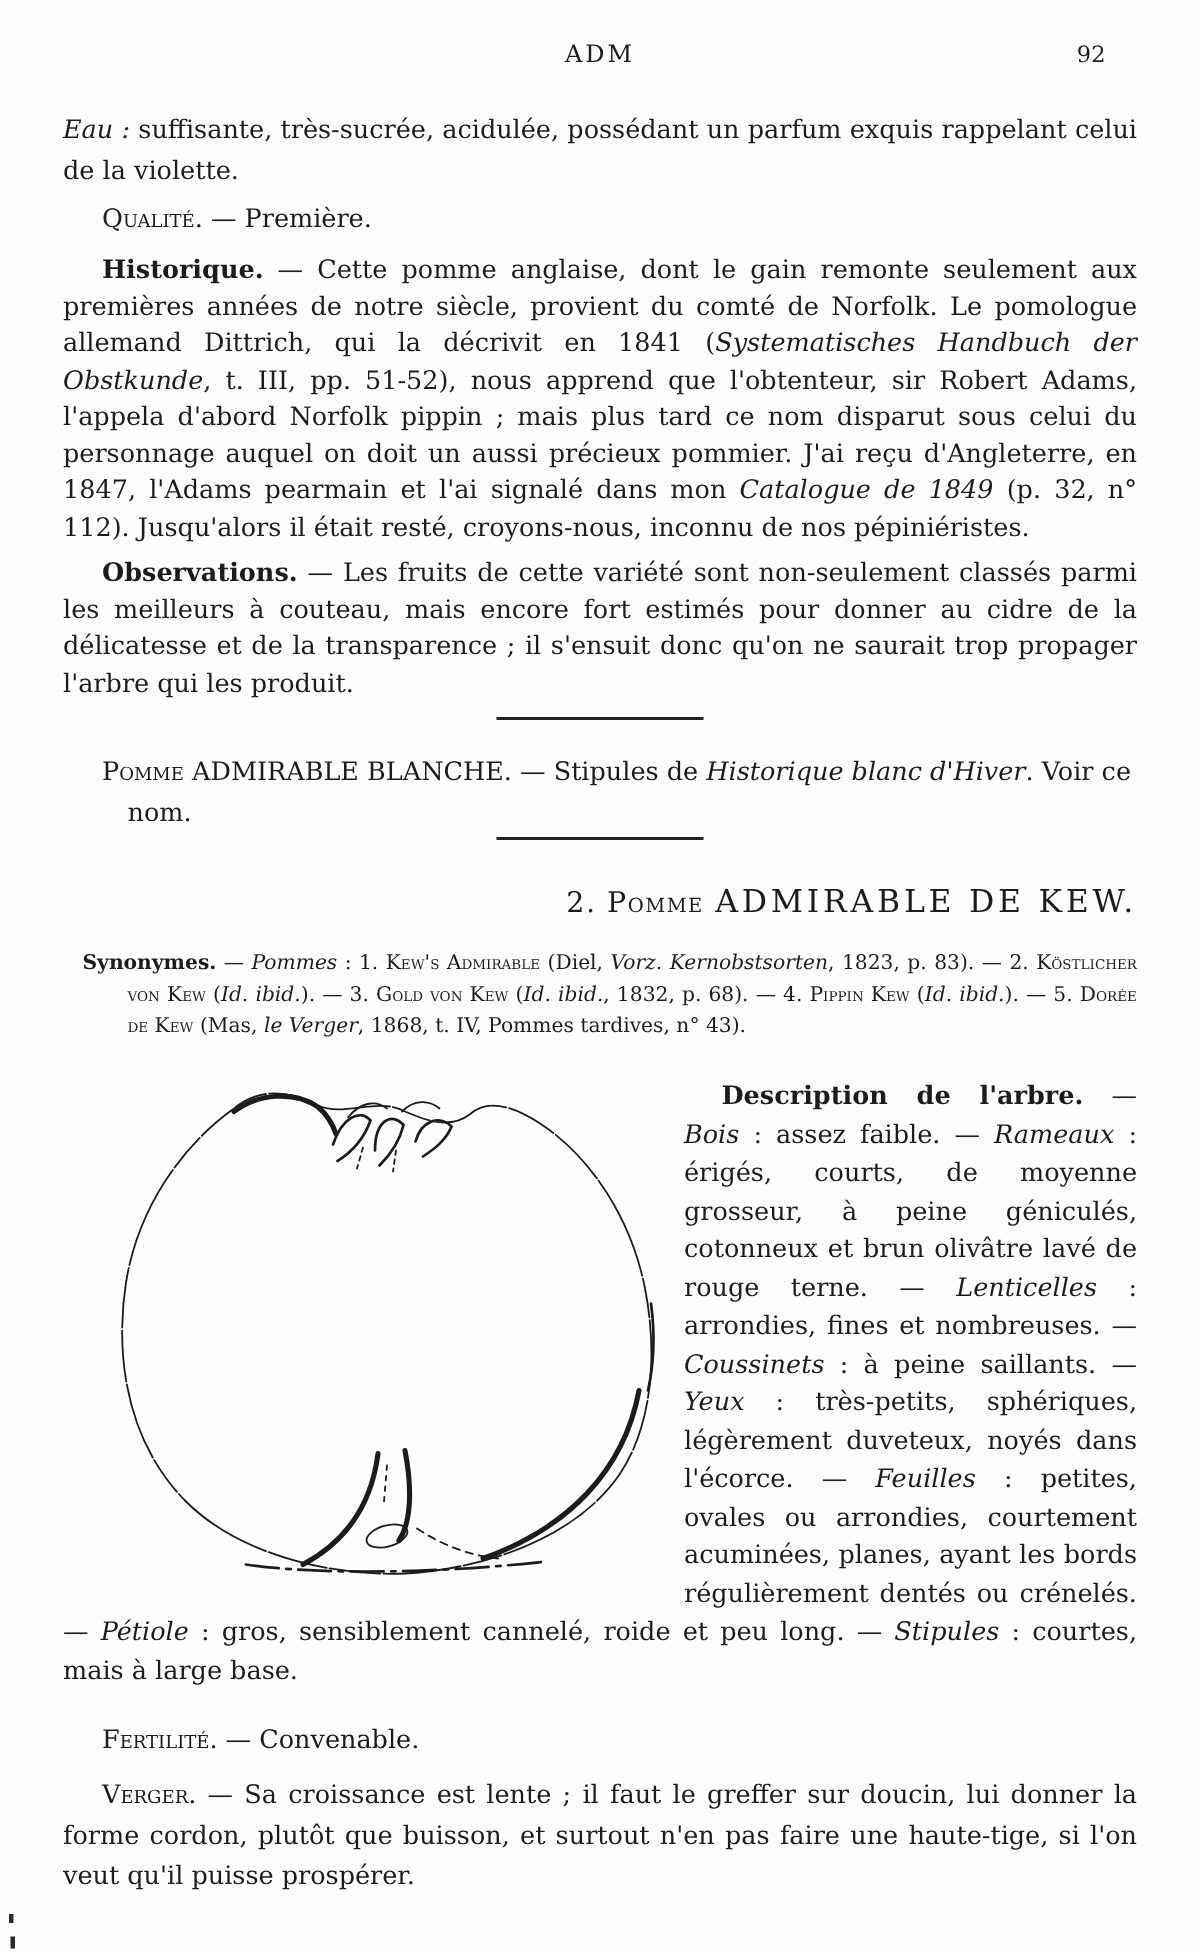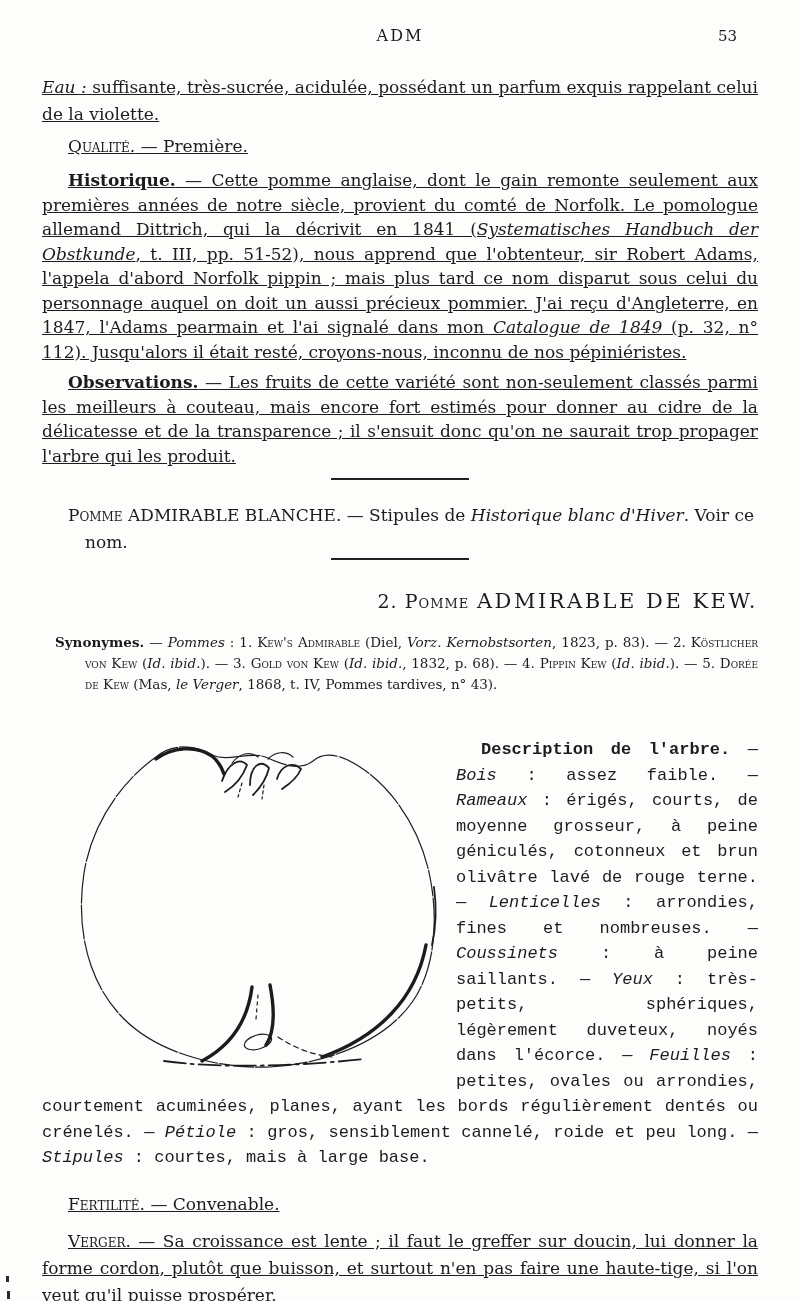--- a/index.html
+++ b/index.html
@@ -6,38 +6,38 @@
   * { margin:0; padding:0; box-sizing:border-box; }
   html,body { background:var(--paper); }
   body { width:800px; font-family:"DejaVu Serif","Liberation Serif",serif; color:var(--ink); }
   .page { position:relative; width:800px; height:1301px; overflow:hidden; background:var(--paper); }
   .content { padding:26px 42px 0 42px; }
 
   .pagehead { position:relative; height:22px; font-size:16px; }
   .running { position:absolute; left:0; right:0; text-align:center; letter-spacing:2px; }
   .pageno  { position:absolute; right:21px; top:1px; font-size:15px; }
 
-  p.body { font-size:17px; line-height:24.5px; text-align:justify;text-decoration:underline; }
+  p.body { font-size:17px; line-height:24.5px; text-align:justify; }
   p.lead { line-height:27px; margin-top:26px; }
   p.line1 { line-height:27px; text-indent:26px; }
   .mt10 { margin-top:10px; } .mt5 { margin-top:5px; } .mt8 { margin-top:8px; } .mt6 { margin-top:6px; }
   p.indent { text-indent:26px; }
 
   .rule { width:138px; border-top:2px solid #222; margin:10px auto 0 auto; }
   .rule2 { margin-top:2px; }
 
   p.hang { margin-top:22px; line-height:27px; padding-left:43px; text-indent:-17px; font-size:17px; text-align:left; }
 
   h2.heading { margin-top:26px; text-align:right; font-weight:normal; white-space:nowrap; }
   .hnum { font-variant:small-caps; font-size:19px; letter-spacing:1px; }
   .hname { font-size:21px; letter-spacing:2.5px; }
 
   p.syn { margin-top:18px; font-size:13.5px; line-height:21px; text-align:justify; padding-left:43px; text-indent:-30px; }
 
-  .desc-wrap { margin-top:42px;font-family:Liberation Mono, monospace; }
+  .desc-wrap { margin-top:24px; }
   .desc-wrap::after { content:""; display:block; clear:both; }
   figure.apple { float:left; width:414px; height:338px; }
   figure.apple svg { display:block; margin-left:30px; }
   p.desc { font-size:17px; line-height:25.5px; text-align:justify; text-indent:25px; }
 
   p.fert { margin-top:20px; line-height:27px; text-indent:26px; }
   p.cult { margin-top:10px; line-height:27px; text-indent:26px; }
 
   .b { font-weight:bold; }
   .i { font-style:italic; }
@@ -52,21 +52,21 @@
   svg .thick { fill:none; stroke:var(--ink); stroke-width:3.4; stroke-linecap:round; }
 </style>
 </head>
 <body>
 
 <div class="page">
   <div class="content">
 
     <div class="pagehead">
       <span class="running">ADM</span>
-      <span class="pageno">53</span>
+      <span class="pageno">92</span>
     </div>
 
     <p class="body lead"><span class="i">Eau :</span><span> suffisante, très-sucrée, acidulée, possédant un parfum exquis rappelant celui de la violette.</span></p>
     <p class="body line1 mt5"><span class="sc">Qualité.</span><span> — Première.</span></p>
 
     <p class="body indent mt8"><span class="b">Historique.</span><span> — Cette pomme anglaise, dont le gain remonte seulement aux premières années de notre siècle, provient du comté de Norfolk. Le pomologue allemand Dittrich, qui la décrivit en 1841 (</span><span class="i">Systematisches Handbuch der Obstkunde</span><span>, t. III, pp. 51-52), nous apprend que l'obtenteur, sir Robert Adams, l'appela d'abord Norfolk pippin ; mais plus tard ce nom disparut sous celui du personnage auquel on doit un aussi précieux pommier. J'ai reçu d'Angleterre, en 1847, l'Adams pearmain et l'ai signalé dans mon </span><span class="i">Catalogue de 1849</span><span> (p. 32, n° 112). Jusqu'alors il était resté, croyons-nous, inconnu de nos pépiniéristes.</span></p>
     <p class="body indent mt6"><span class="b">Observations.</span><span> — Les fruits de cette variété sont non-seulement classés parmi les meilleurs à couteau, mais encore fort estimés pour donner au cidre de la délicatesse et de la transparence ; il s'ensuit donc qu'on ne saurait trop propager l'arbre qui les produit.</span></p>
 
     <div class="rule"></div>
 

